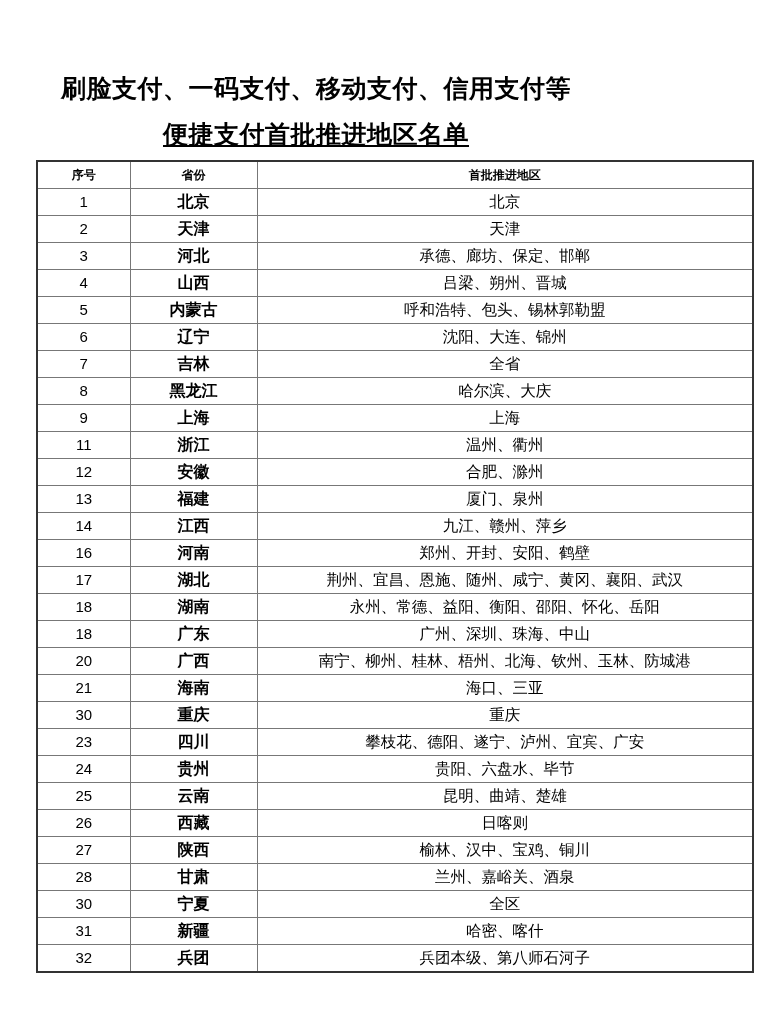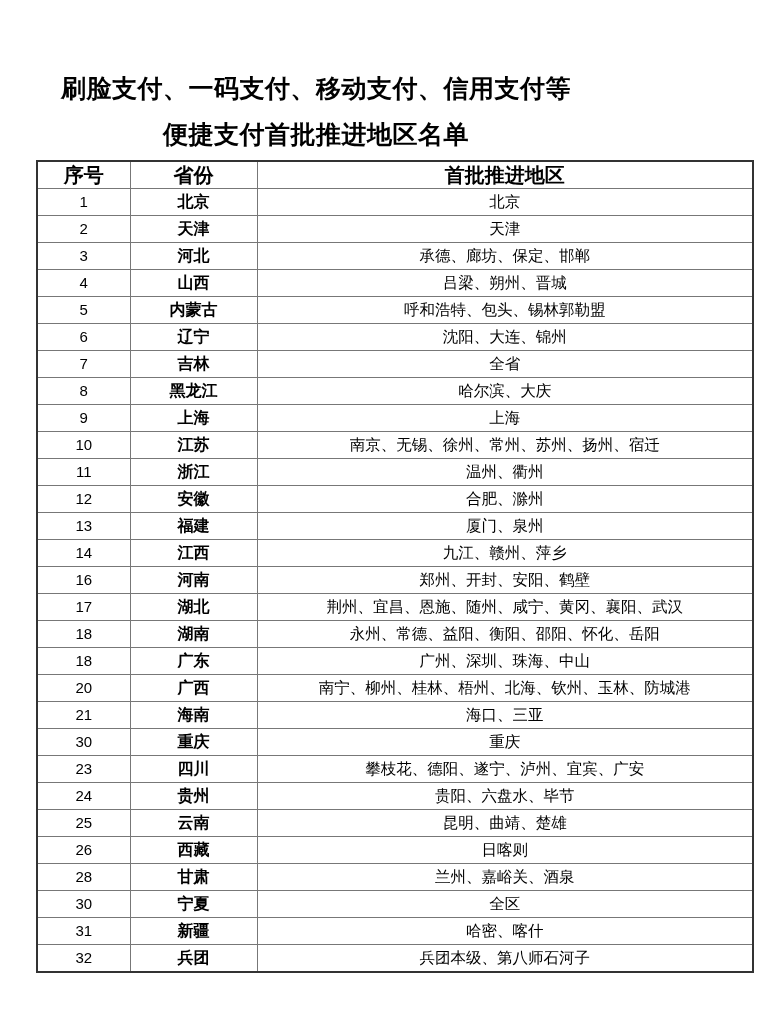--- a/index.html
+++ b/index.html
@@ -21,21 +21,21 @@
   .doc-title {
     text-align: center;
     font-family: "Liberation Serif", serif;
     font-weight: bold;
     font-size: 25px;
     line-height: 29px;
     letter-spacing: 0.5px;
     color: #000000;
   }
   .doc-title.line1 { padding-top: 27px; }
-  .doc-title.line2 { margin-top: 17px; }
+  .doc-title.line2 { margin-top: 17px; text-decoration: underline; }
 
   table.regions {
     border-collapse: collapse;
     table-layout: fixed;
     width: 716px;
     margin: 11px 0 0 36px;
     border: 2px solid #333333;
   }
   table.regions th,
   table.regions td {
@@ -48,21 +48,21 @@
     overflow: hidden;
     white-space: nowrap;
   }
   col.c-no   { width: 93px;  }
   col.c-prov { width: 127px; }
   col.c-reg  { width: 496px; }
 
   table.regions th {
     font-family: "Liberation Sans", sans-serif;
     font-weight: bold;
-    font-size: 20px;
+    font-size: 12px;
   }
   td.col-no {
     font-family: "Liberation Sans", sans-serif;
     font-weight: normal;
     font-size: 15px;
   }
   td.col-prov {
     font-family: "Liberation Sans", sans-serif;
     font-weight: bold;
     font-size: 16px;
@@ -147,25 +147,20 @@
     <td class="col-prov">黑龙江</td>
     <td class="col-reg">哈尔滨、大庆</td>
   </tr>
 
   <tr>
     <td class="col-no">9</td>
     <td class="col-prov">上海</td>
     <td class="col-reg">上海</td>
   </tr>
 
-  <tr>
-    <td class="col-no">10</td>
-    <td class="col-prov">江苏</td>
-    <td class="col-reg">南京、无锡、徐州、常州、苏州、扬州、宿迁</td>
-  </tr>
 
   <tr>
     <td class="col-no">11</td>
     <td class="col-prov">浙江</td>
     <td class="col-reg">温州、衢州</td>
   </tr>
 
   <tr>
     <td class="col-no">12</td>
     <td class="col-prov">安徽</td>
@@ -244,20 +239,25 @@
     <td class="col-prov">云南</td>
     <td class="col-reg">昆明、曲靖、楚雄</td>
   </tr>
 
   <tr>
     <td class="col-no">26</td>
     <td class="col-prov">西藏</td>
     <td class="col-reg">日喀则</td>
   </tr>
 
+  <tr>
+    <td class="col-no">27</td>
+    <td class="col-prov">陕西</td>
+    <td class="col-reg">榆林、汉中、宝鸡、铜川</td>
+  </tr>
 
   <tr>
     <td class="col-no">28</td>
     <td class="col-prov">甘肃</td>
     <td class="col-reg">兰州、嘉峪关、酒泉</td>
   </tr>
 
 
   <tr>
     <td class="col-no">30</td>

